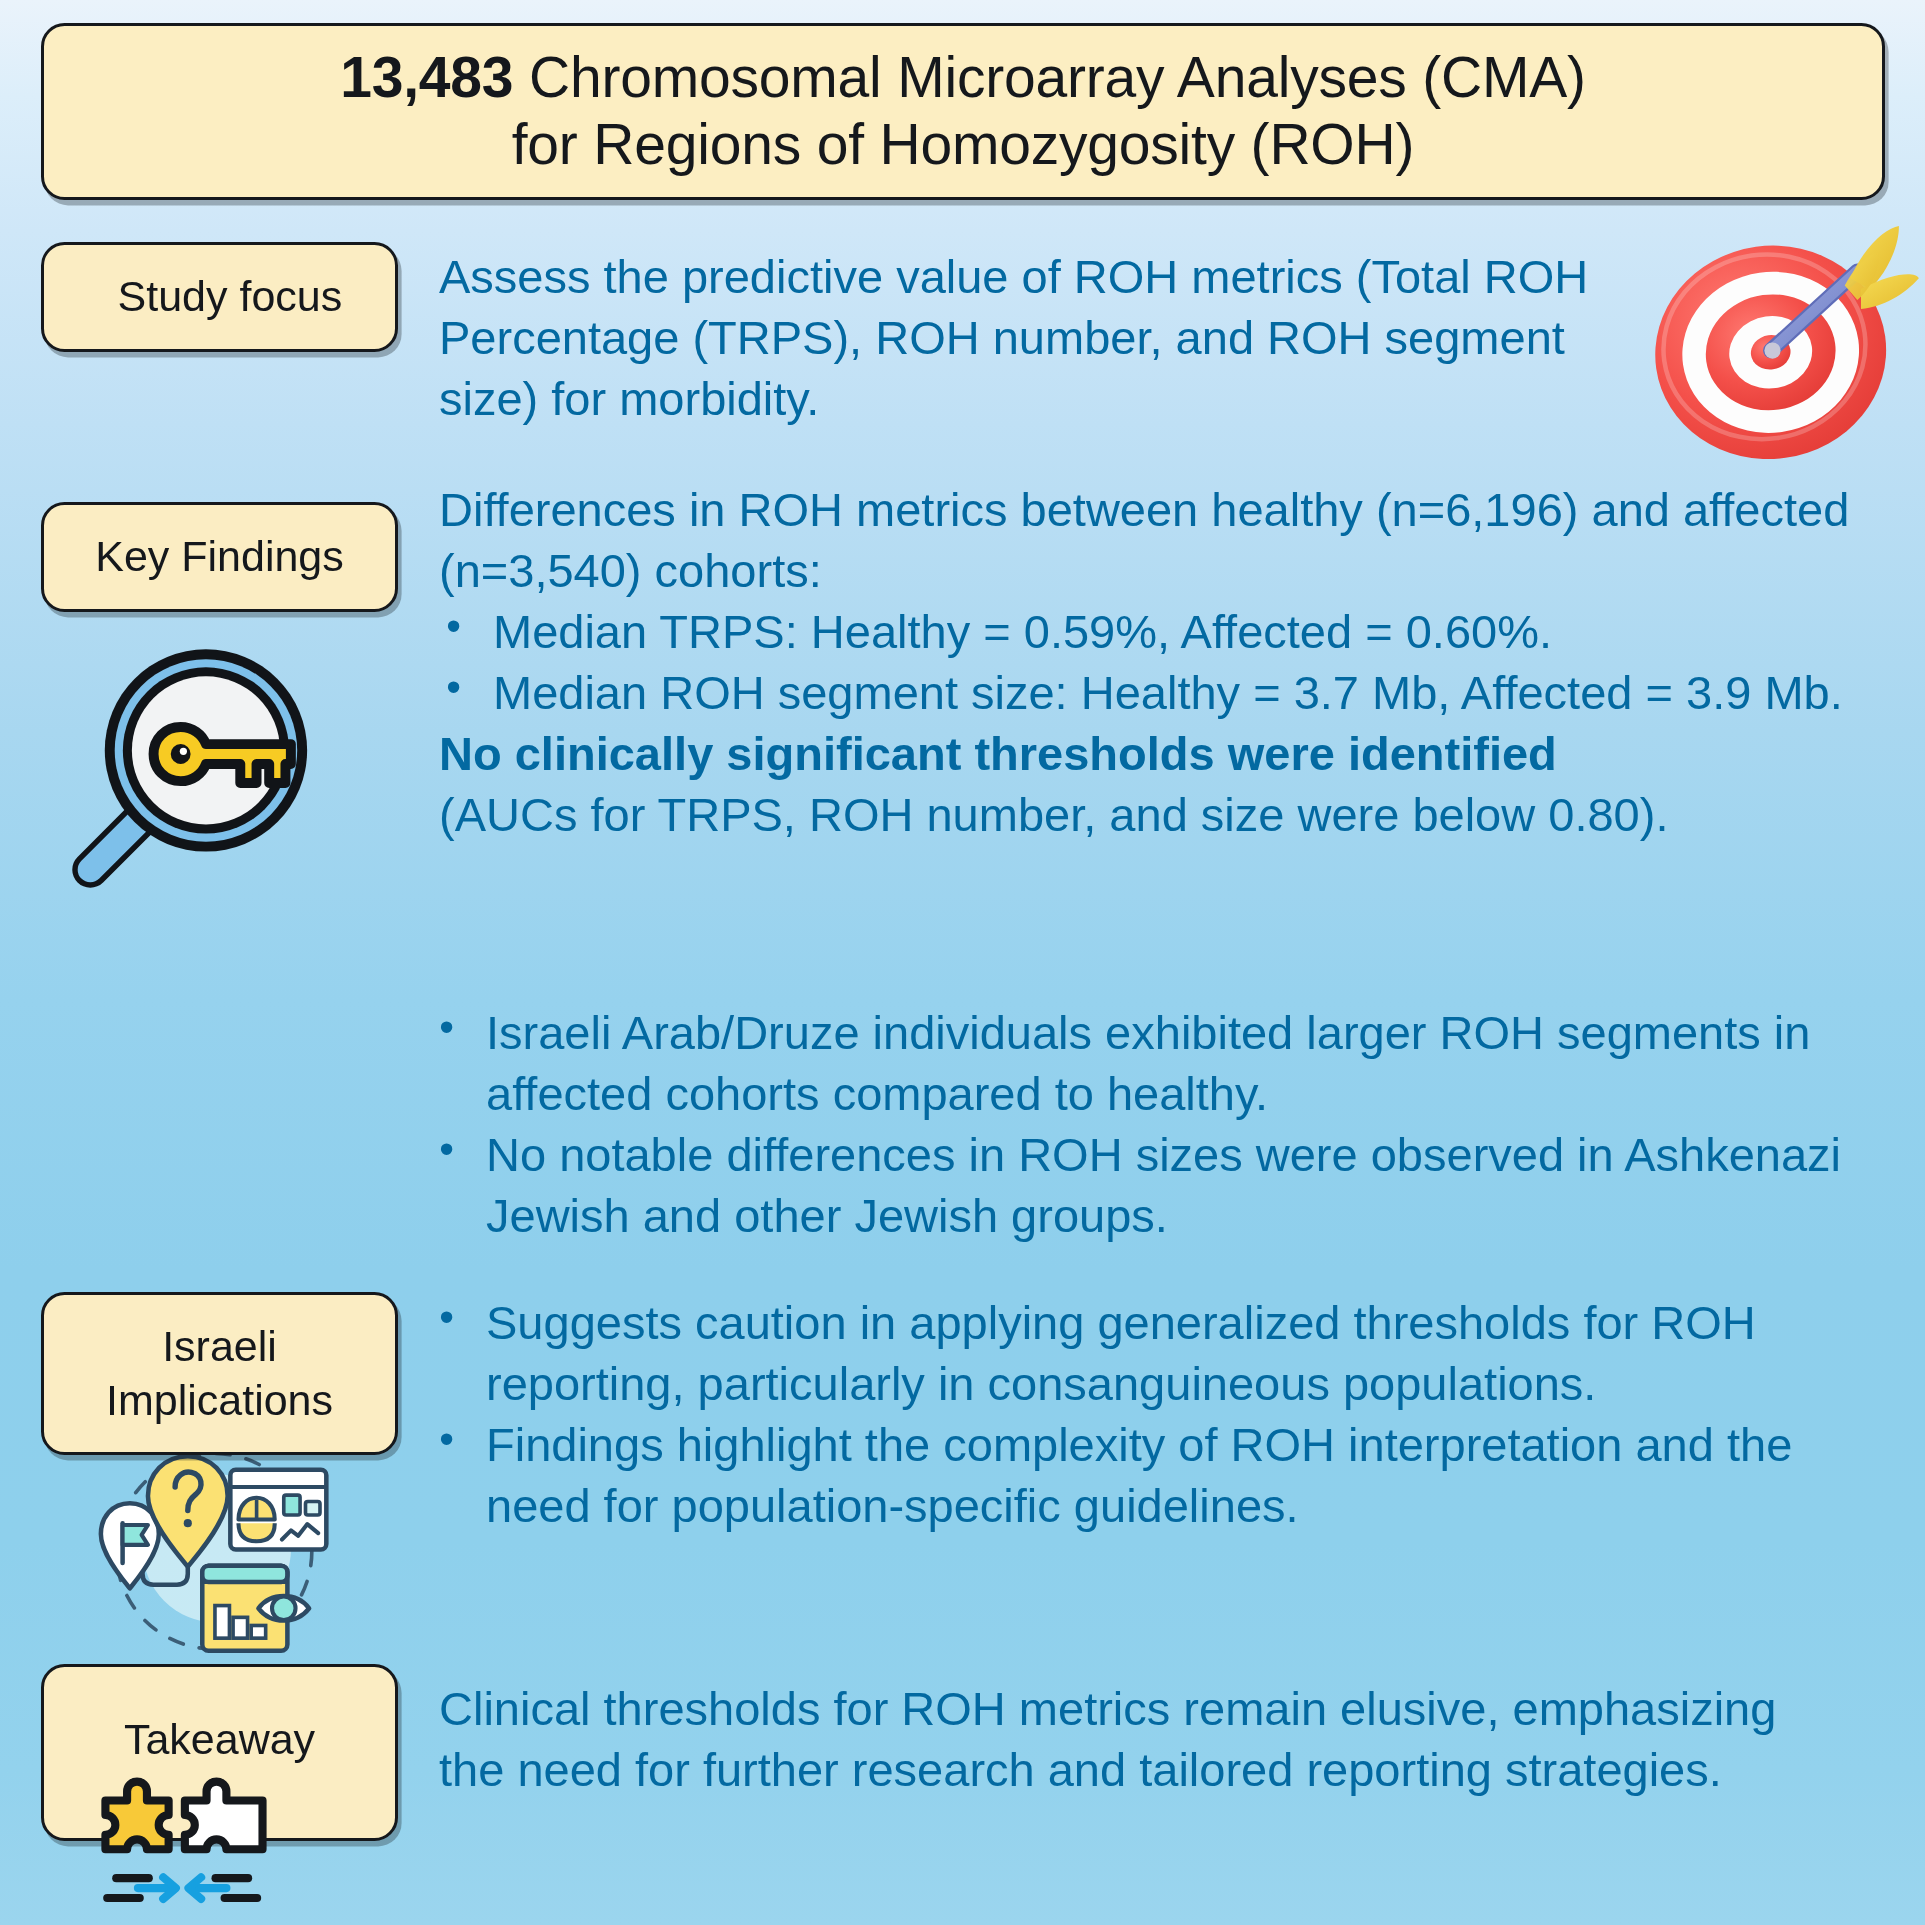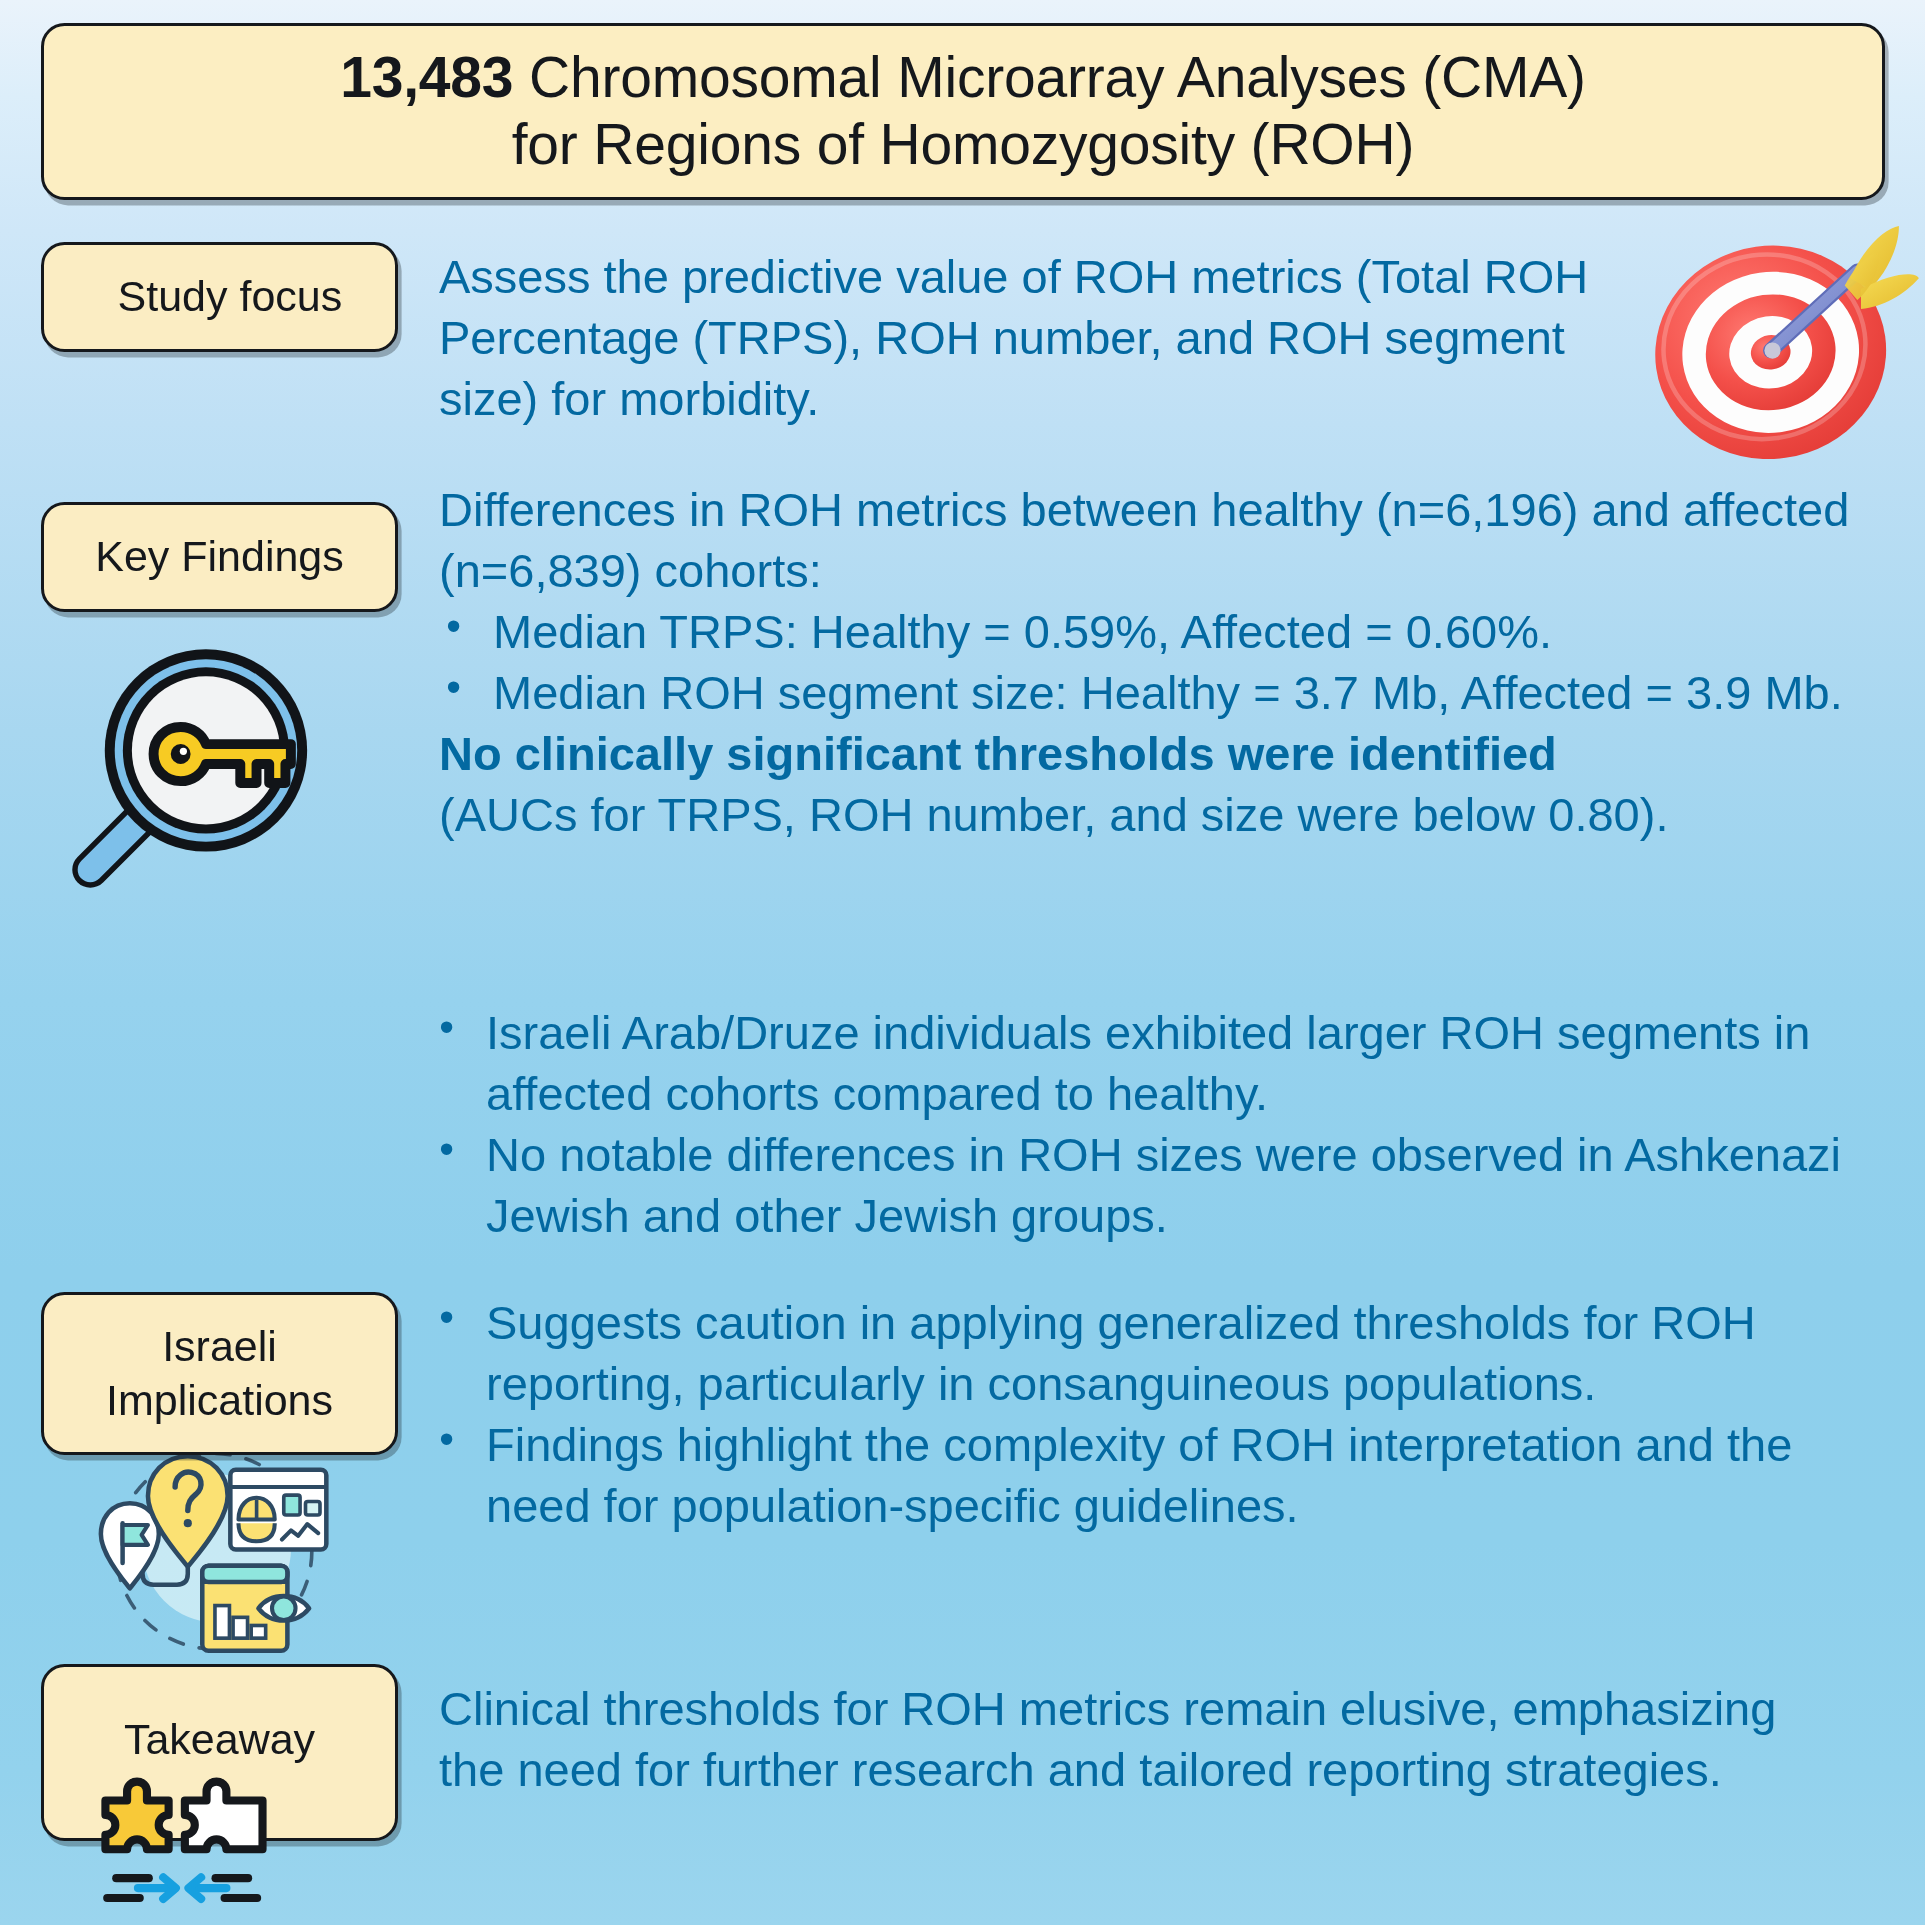--- a/index.html
+++ b/index.html
@@ -188,21 +188,21 @@
         <path d="M240 78 C250 58 266 44 278 40 C280 58 270 80 254 94 Z" opacity="0.95"></path>
       </g>
     </svg>
   </div>
 
   <div class="pill" style="top:502px; height:110px;">
     <span>Key Findings</span>
   </div>
 
   <div class="body-block" style="top:479px; width:1447px;">
-    <p>Differences in ROH metrics between healthy (n=6,196) and affected (n=6,839) cohorts:</p>
+    <p>Differences in ROH metrics between healthy (n=6,196) and affected (n=3,540) cohorts:</p>
     <ul class="bullets">
       <li>Median TRPS: Healthy = 0.59%, Affected = 0.60%.</li>
       <li>Median ROH segment size: Healthy = 3.7 Mb, Affected = 3.9 Mb.</li>
     </ul>
     <p class="bold">No clinically significant thresholds were identified</p>
     <p>(AUCs for TRPS, ROH number, and size were below 0.80).</p>
   </div>
 
   <div class="magnifier">
     <svg viewBox="0 0 300 300" width="271" height="271" aria-hidden="true">

